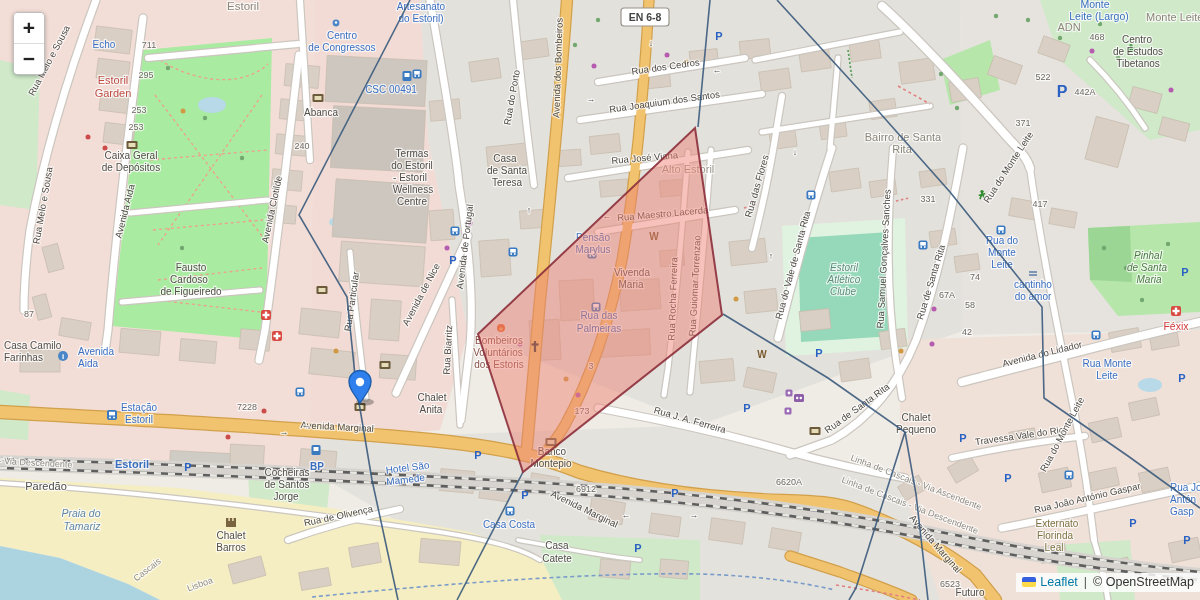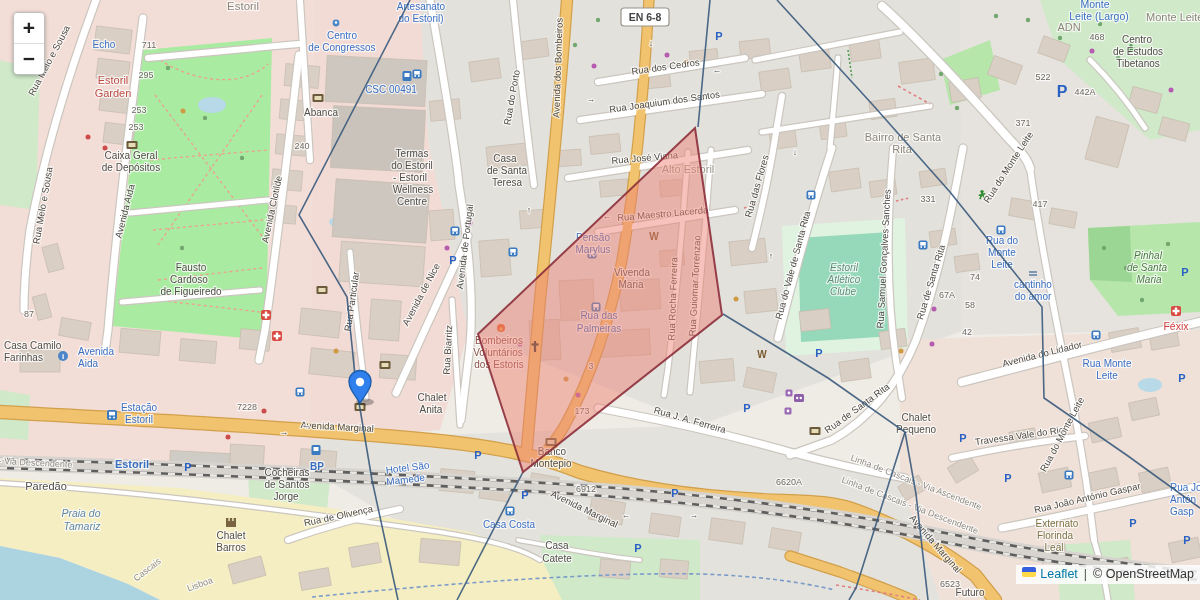--- a/index.html
+++ b/index.html
@@ -4,22 +4,22 @@
 <style>
   html,body{margin:0;padding:0;background:#ddd;font-family:"Liberation Sans",sans-serif;}
   #map-wrap{position:relative;width:1200px;height:600px;overflow:hidden;background:#efebe5;cursor:grab;}
   #map-svg{position:absolute;left:0;top:0;}
   #map-svg text{font-family:"Liberation Sans",sans-serif;}
   .leaflet-ctrl{position:absolute;top:12px;left:13px;width:30px;background:#fff;border:1px solid rgba(0,0,0,0.25);
     border-radius:5px;box-shadow:0 1px 4px rgba(0,0,0,0.3);z-index:40;overflow:hidden;}
   .leaflet-ctrl .zbtn{width:30px;height:30px;display:flex;align-items:center;justify-content:center;
     font-size:21px;font-weight:bold;color:#222;cursor:pointer;user-select:none;background:#fff;}
   .leaflet-ctrl .zbtn:first-child{border-bottom:1px solid #ddd;}
-  .attribution{position:absolute;right:0;bottom:16px;background:rgba(255,255,255,0.82);padding:2px 6px 3px 6px;
-    font-size:12.5px;color:#333;z-index:40;display:flex;align-items:flex-start;gap:4px;white-space:nowrap;}
+  .attribution{position:absolute;right:0;bottom:8px;background:rgba(255,255,255,0.82);padding:2px 6px 3px 6px;
+    font-size:12.5px;color:#333;z-index:40;display:flex;align-items:center;gap:4px;white-space:nowrap;}
   .ua-flag{display:inline-block;width:14px;height:10px;border-radius:2px;
     background:linear-gradient(#355fde 0 50%,#ffd948 50% 100%);}
   .attribution a{color:#0078A8;text-decoration:none;}
   .attribution .sep{color:#555;margin:0 2px;}
 </style>
 </head>
 <body>
 
 <div id="map-wrap">
   <svg id="map-svg" width="1200" height="600" viewBox="0 0 1200 600">

